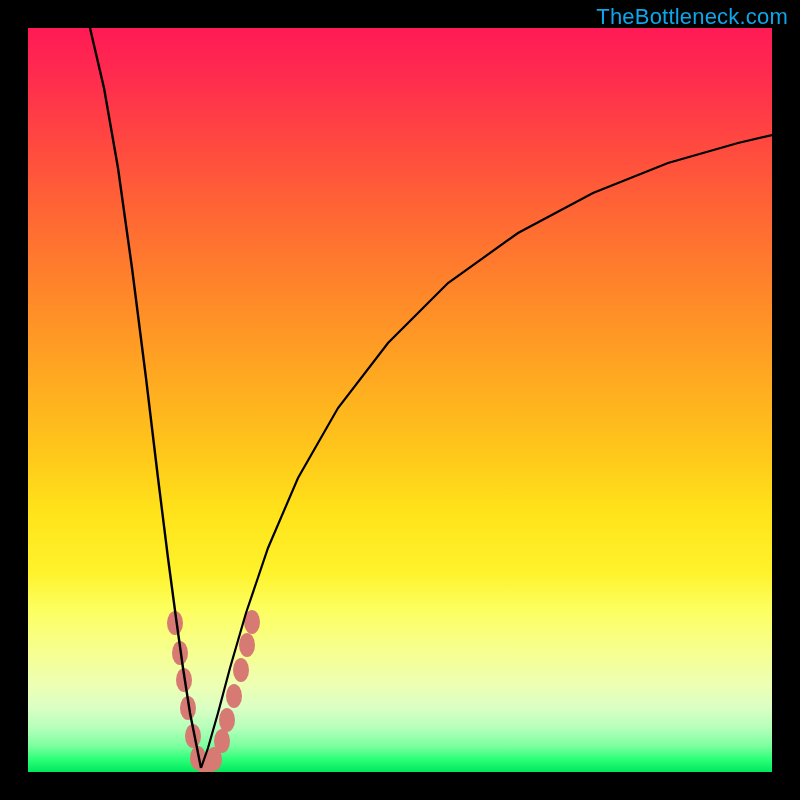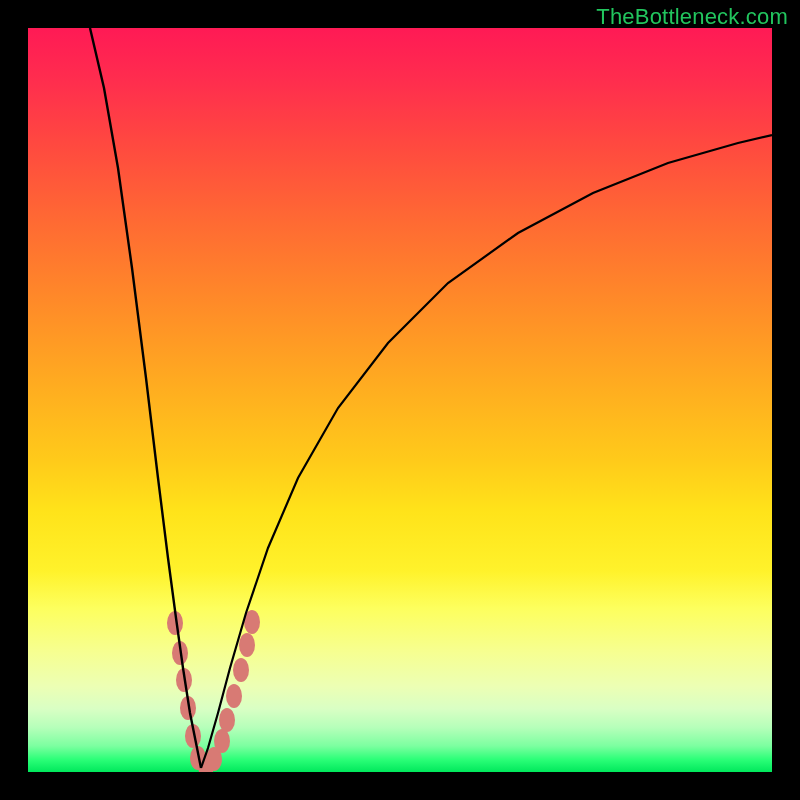--- a/index.html
+++ b/index.html
@@ -47,21 +47,21 @@
         #b6ffba 94%,
         #7cffa0 96.5%,
         #2cff78 98.3%,
         #00e85c 100%
       );
   }
   .watermark {
     position: absolute;
     top: 4px;
     right: 12px;
-    color: #22c55e;
+    color: #0ea5e9;
     font-size: 22px;
     font-weight: 400;
     letter-spacing: 0.2px;
     user-select: none;
   }
   svg.curves {
     position: absolute;
     inset: 0;
   }
 </style>

